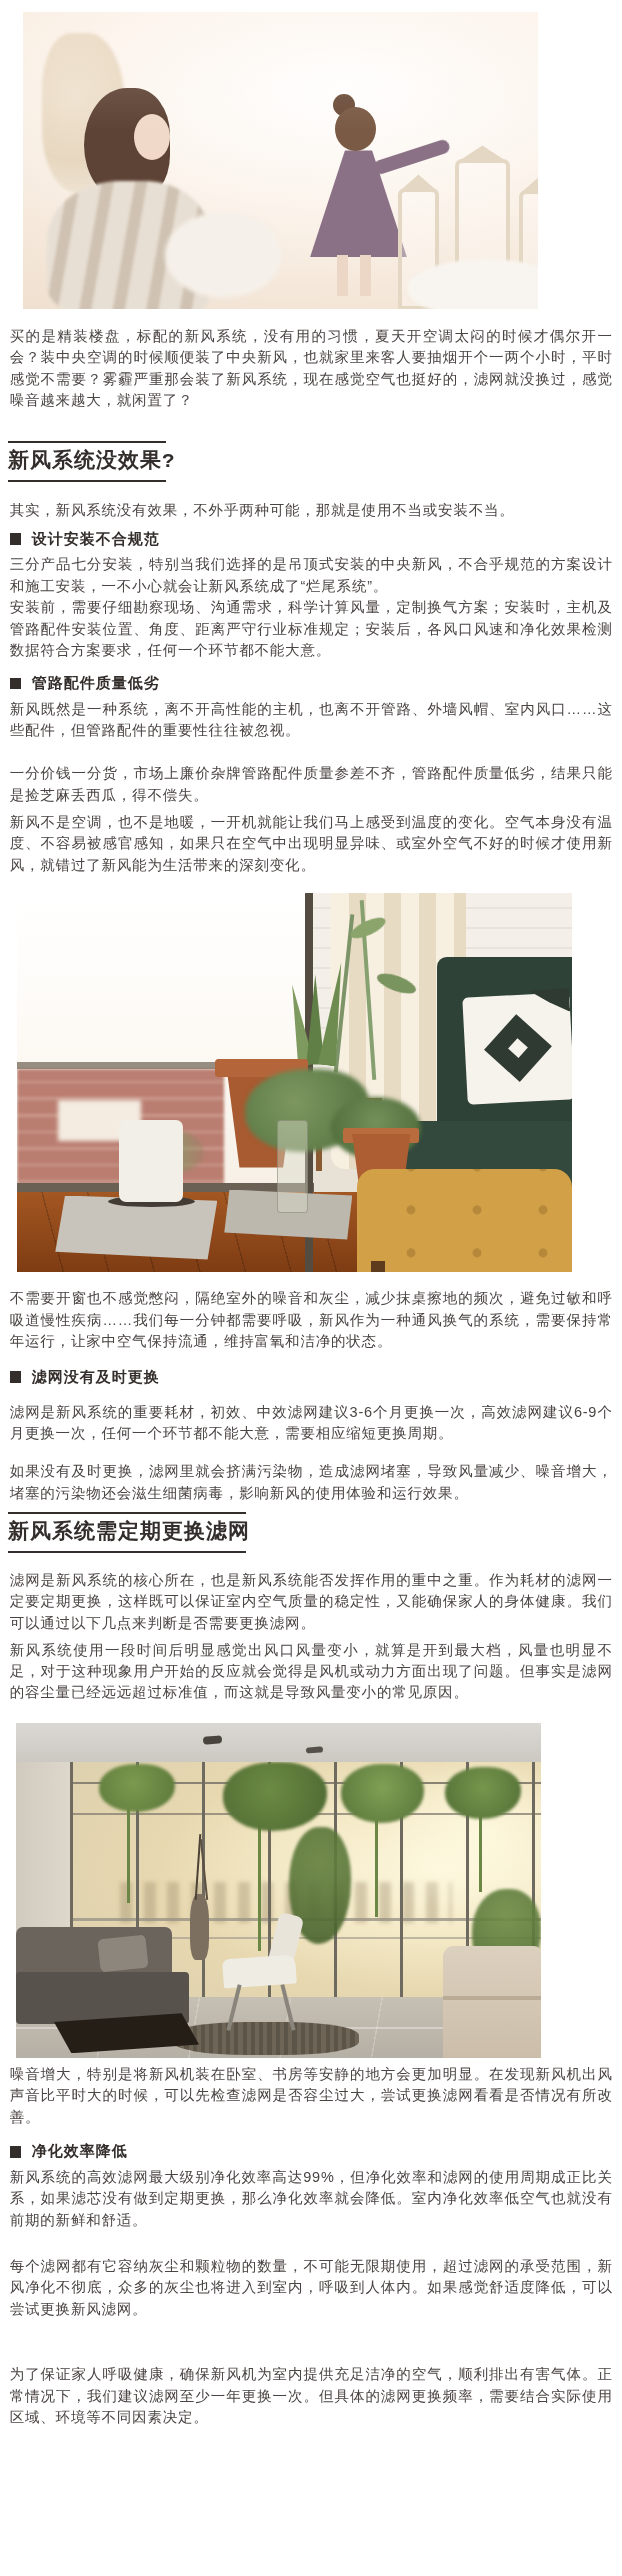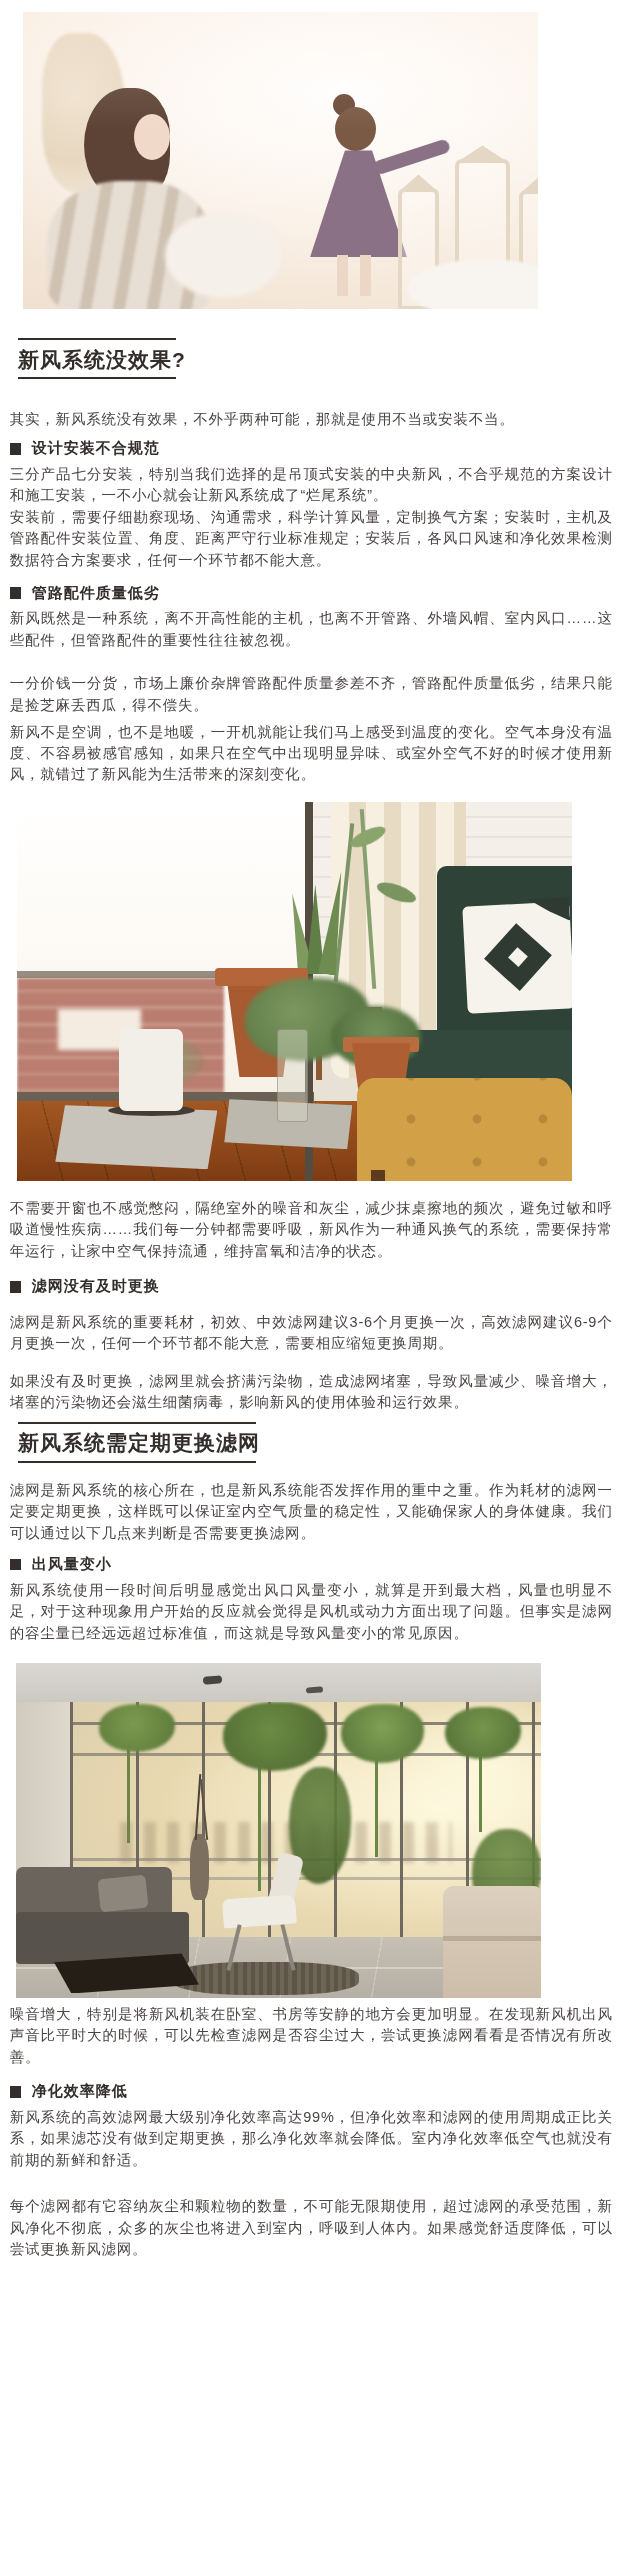--- a/index.html
+++ b/index.html
@@ -1,20 +1,20 @@
 <!DOCTYPE html>
 <html style="font-size:11px"><head>
 <meta charset="utf-8">
 <style>
   html,body{margin:0;padding:0;background:#ffffff;}
   body{width:622px;font-family:"Liberation Sans","DejaVu Sans",sans-serif;}
   .page{width:622px;background:#ffffff;overflow:hidden;}
   .txt{width:603px;margin:0 9.7px;color:#4a4443;font-size:14.5px;line-height:21.4px;
        letter-spacing:0.8px;text-align:justify;word-break:break-all;}
-  .chapter{margin:0 18px;}
+  .chapter{margin:0 8px;font-family:Liberation Mono, monospace;}
   .rule{height:2.1px;background:#332e2b;}
   .rule-1{width:158px;}
   .rule-2{width:238px;}
   .chapter-title{font-size:21px;font-weight:bold;color:#332e2b;line-height:30px;
        letter-spacing:1px;margin:4.1px 0 2.8px 0;}
   .sec-head{margin:0 9.7px;display:flex;align-items:center;height:19.4px;}
   .sq{width:11.7px;height:11.7px;background:#332e2b;margin-right:10.4px;flex:0 0 auto;}
   .sec-title{font-size:15px;font-weight:bold;color:#332e2b;letter-spacing:1px;}
   figure{margin:0;padding:0;position:relative;overflow:hidden;}
   figure div{position:absolute;}
@@ -149,21 +149,21 @@
   .bc-twig2{left:187px;top:116px;width:2.1px;height:61px;background:#5c5043;transform:rotate(-6deg);}
   .bc-armchair{left:427px;top:223px;width:98px;height:113px;border-radius:11px 7px 0 0;
     background:linear-gradient(180deg,#dcd0be,#cbbda9);}
   .bc-arm-line{left:427px;top:273px;width:98px;height:4.1px;background:#b9ab96;}
   .bc-sun{left:290px;top:39px;width:235px;height:207px;
     background:radial-gradient(60% 55% at 75% 35%,rgba(255,250,225,.75) 0%,rgba(255,250,225,0) 70%);}
   .bc-floorlines{left:0;top:274px;width:525px;height:62px;
     background:repeating-linear-gradient(100deg,rgba(255,255,255,.22) 0 1.4px,rgba(0,0,0,0) 1.4px 90px);}
   .bc-floorline-h{left:0;top:304px;width:525px;height:1.4px;background:rgba(255,255,255,.35);}
   
-  .mt24{margin-top:16.6px;} .mt26{margin-top:30px;} .mt42{margin-top:29px;}
+  .mt24{margin-top:16.6px;} .mt26{margin-top:18px;} .mt42{margin-top:29px;}
   .mt12{margin-top:8.3px;} .mt8{margin-top:5.5px;} .mt30{}
   .mt18{margin-top:12.4px;} .mt32{margin-top:22px;} .mt20{margin-top:14px;}
   .mt28{margin-top:19.4px;} .mt4{margin-top:15px;} .mt16{margin-top:11px;}
   .mt36{margin-top:25px;} .mt64{margin-top:44px;}
   .pad-bottom{height:3.5px;}
 </style>
 </head>
 <body>
 
 <div class="page">
@@ -186,20 +186,21 @@
     <div class="lantern lan2">
         <div class="lan-cap lan-cap2"></div>
       </div>
     <div class="lantern lan3">
         <div class="lan-cap"></div>
       </div>
     <div class="hero-pillow"></div>
     <div class="hero-veil"></div>
   </figure>
 
+  <p class="txt mt24">买的是精装楼盘，标配的新风系统，没有用的习惯，夏天开空调太闷的时候才偶尔开一会？装中央空调的时候顺便装了中央新风，也就家里来客人要抽烟开个一两个小时，平时感觉不需要？雾霾严重那会装了新风系统，现在感觉空气也挺好的，滤网就没换过，感觉噪音越来越大，就闲置了？</p>
 
   <div class="chapter mt42">
     <div class="rule rule-1"></div>
     <div class="chapter-title">新风系统没效果?</div>
     <div class="rule rule-1"></div>
   </div>
 
   <p class="txt mt26">其实，新风系统没有效果，不外乎两种可能，那就是使用不当或安装不当。</p>
 
   <div class="sec-head mt12">
@@ -270,24 +271,20 @@
   <p class="txt mt24">如果没有及时更换，滤网里就会挤满污染物，造成滤网堵塞，导致风量减少、噪音增大，堵塞的污染物还会滋生细菌病毒，影响新风的使用体验和运行效果。</p>
 
   <div class="chapter mt12">
     <div class="rule rule-2"></div>
     <div class="chapter-title">新风系统需定期更换滤网</div>
     <div class="rule rule-2"></div>
   </div>
 
   <p class="txt mt24">滤网是新风系统的核心所在，也是新风系统能否发挥作用的重中之重。作为耗材的滤网一定要定期更换，这样既可以保证室内空气质量的稳定性，又能确保家人的身体健康。我们可以通过以下几点来判断是否需要更换滤网。</p>
 
-  <div class="sec-head mt16">
-    <span class="sq"></span>
-    <span class="sec-title">出风量变小</span>
-  </div>
   <p class="txt mt8">新风系统使用一段时间后明显感觉出风口风量变小，就算是开到最大档，风量也明显不足，对于这种现象用户开始的反应就会觉得是风机或动力方面出现了问题。但事实是滤网的容尘量已经远远超过标准值，而这就是导致风量变小的常见原因。</p>
 
   <figure class="fig-balcony">
     <div class="bc-glasswall"></div>
     <div class="bc-city"></div>
     <div class="bc-sun"></div>
     <div class="bc-rail1"></div>
     <div class="bc-rail2"></div>
     <div class="bc-transom1"></div>
     <div class="bc-transom2"></div>
@@ -326,16 +323,17 @@
 
   <p class="txt mt8">噪音增大，特别是将新风机装在卧室、书房等安静的地方会更加明显。在发现新风机出风声音比平时大的时候，可以先检查滤网是否容尘过大，尝试更换滤网看看是否情况有所改善。</p>
 
   <div class="sec-head mt20">
     <span class="sq"></span>
     <span class="sec-title">净化效率降低</span>
   </div>
   <p class="txt mt8">新风系统的高效滤网最大级别净化效率高达99%，但净化效率和滤网的使用周期成正比关系，如果滤芯没有做到定期更换，那么净化效率就会降低。室内净化效率低空气也就没有前期的新鲜和舒适。</p>
   <p class="txt mt36">每个滤网都有它容纳灰尘和颗粒物的数量，不可能无限期使用，超过滤网的承受范围，新风净化不彻底，众多的灰尘也将进入到室内，呼吸到人体内。如果感觉舒适度降低，可以尝试更换新风滤网。</p>
 
+  <p class="txt mt64">为了保证家人呼吸健康，确保新风机为室内提供充足洁净的空气，顺利排出有害气体。正常情况下，我们建议滤网至少一年更换一次。但具体的滤网更换频率，需要结合实际使用区域、环境等不同因素决定。</p>
 
   <div class="pad-bottom"></div>
 </div>
 
 
 </body></html>

